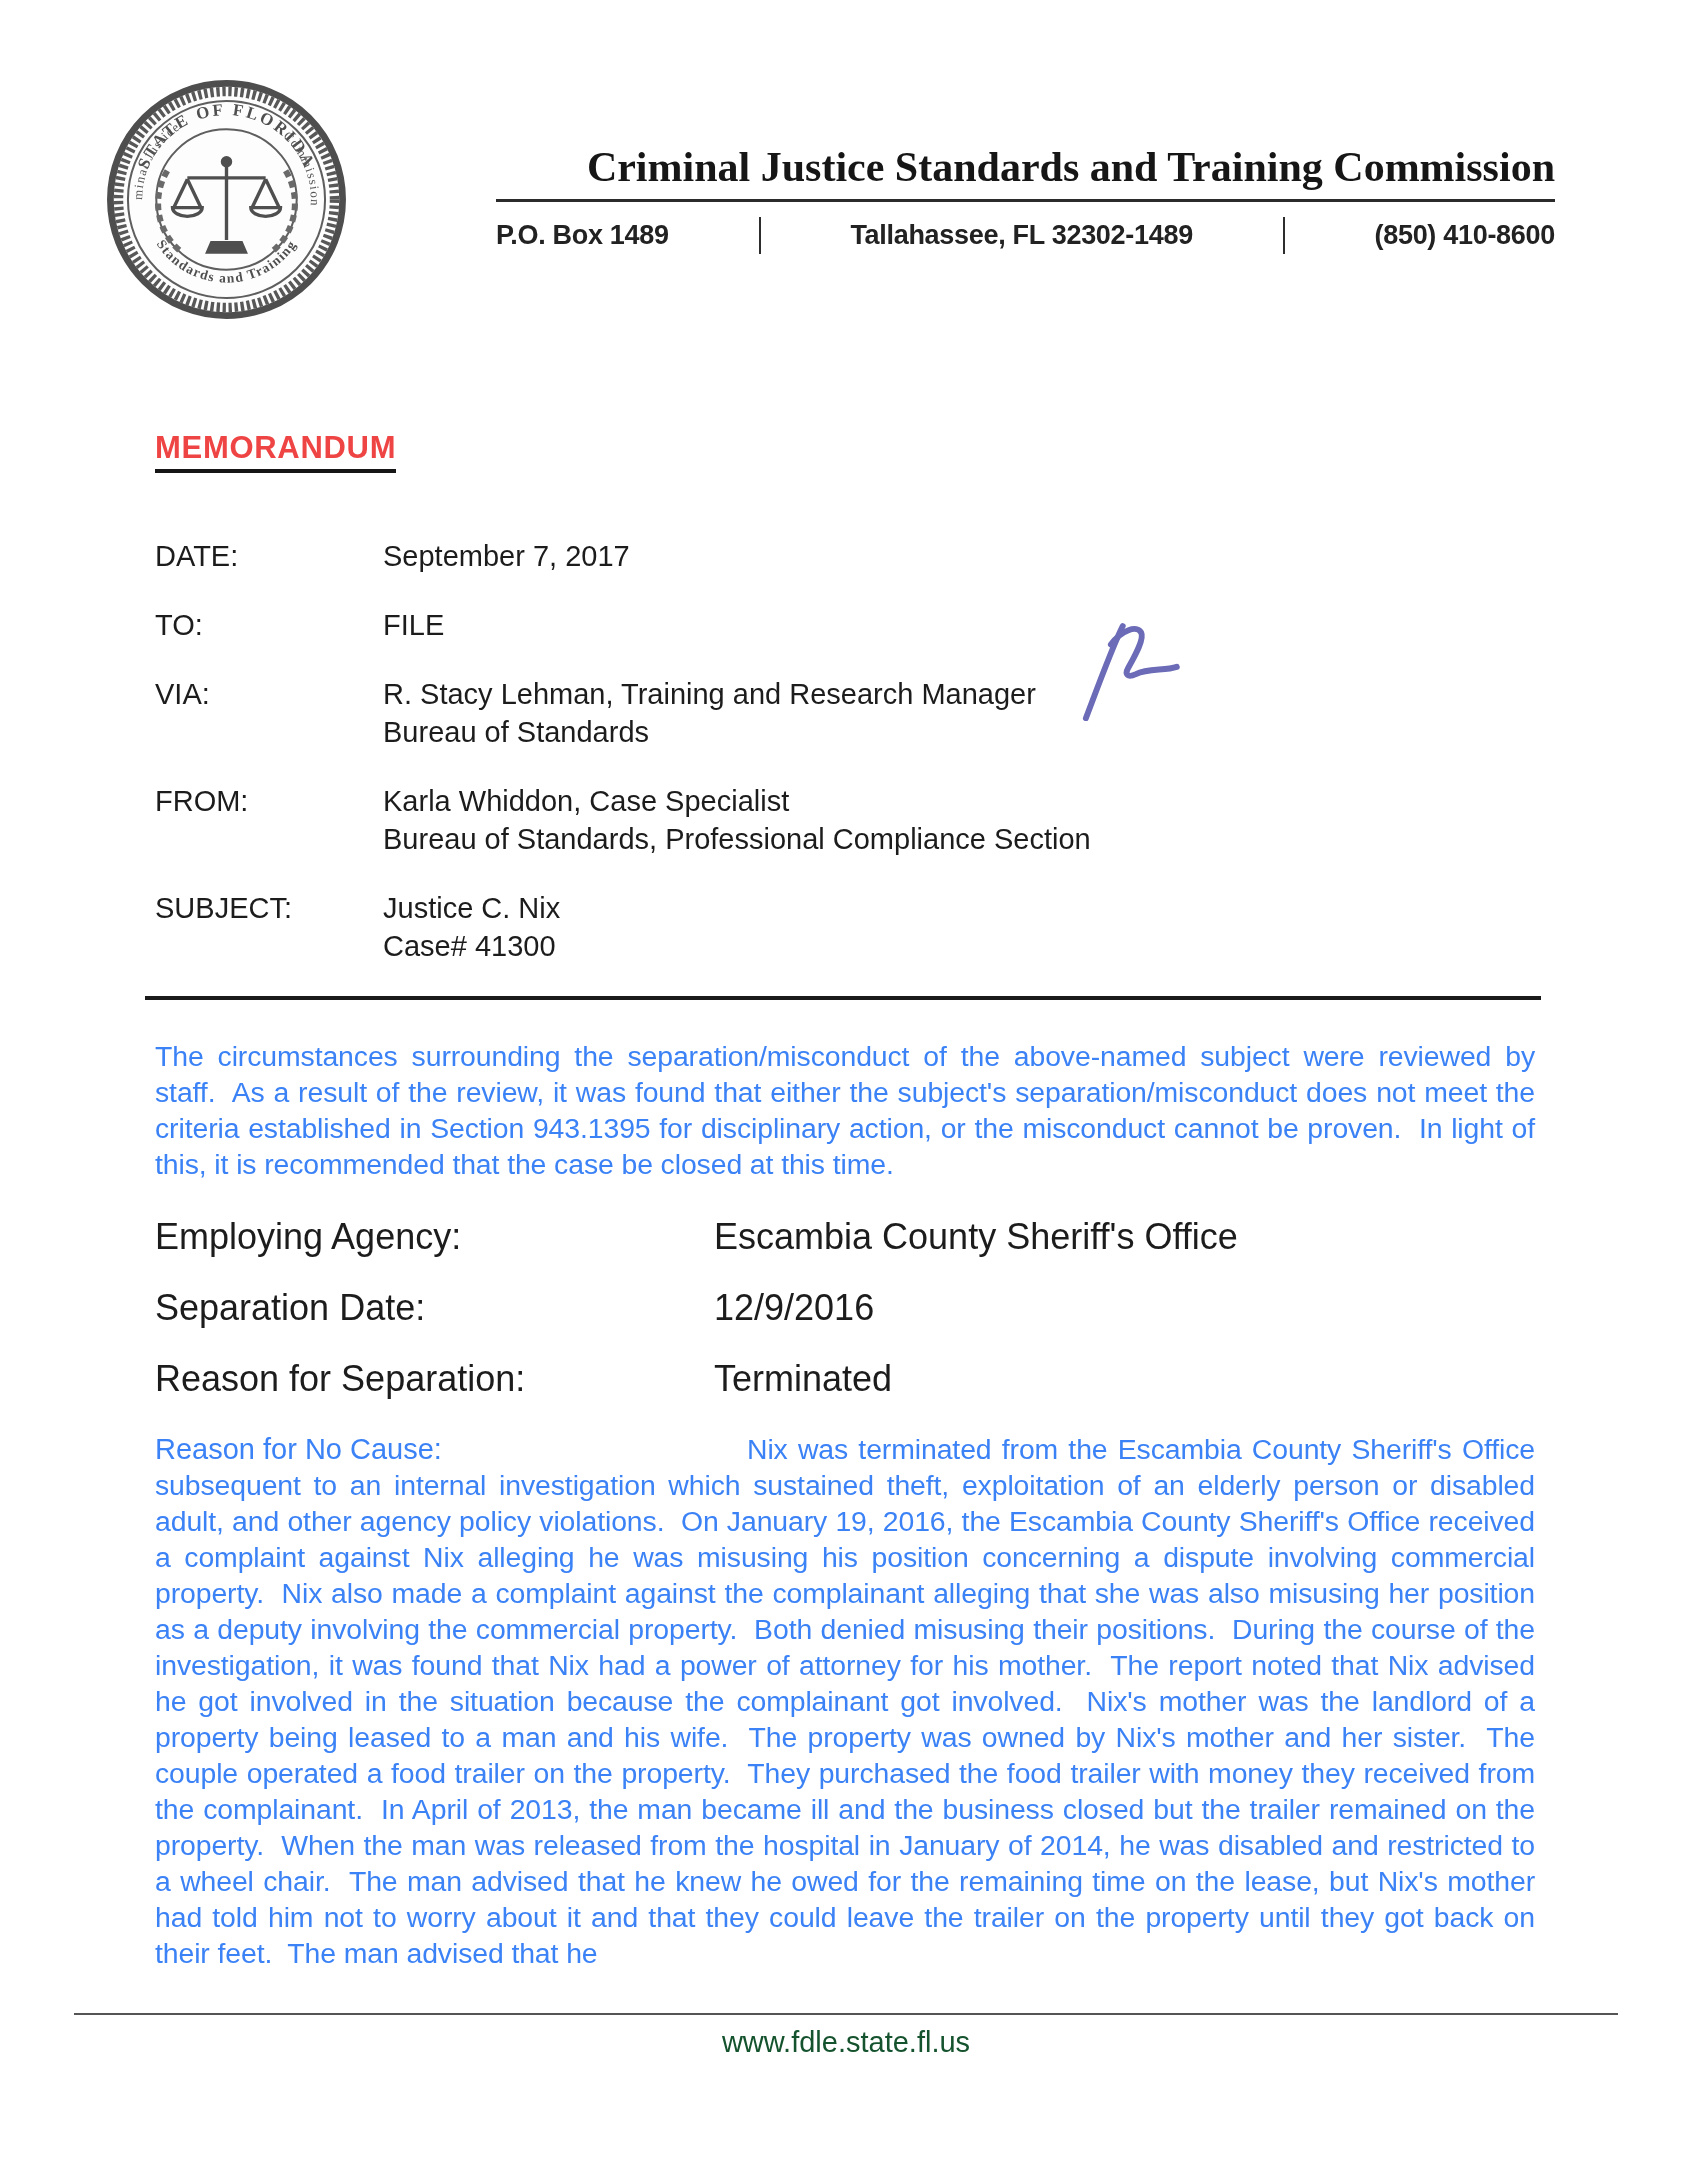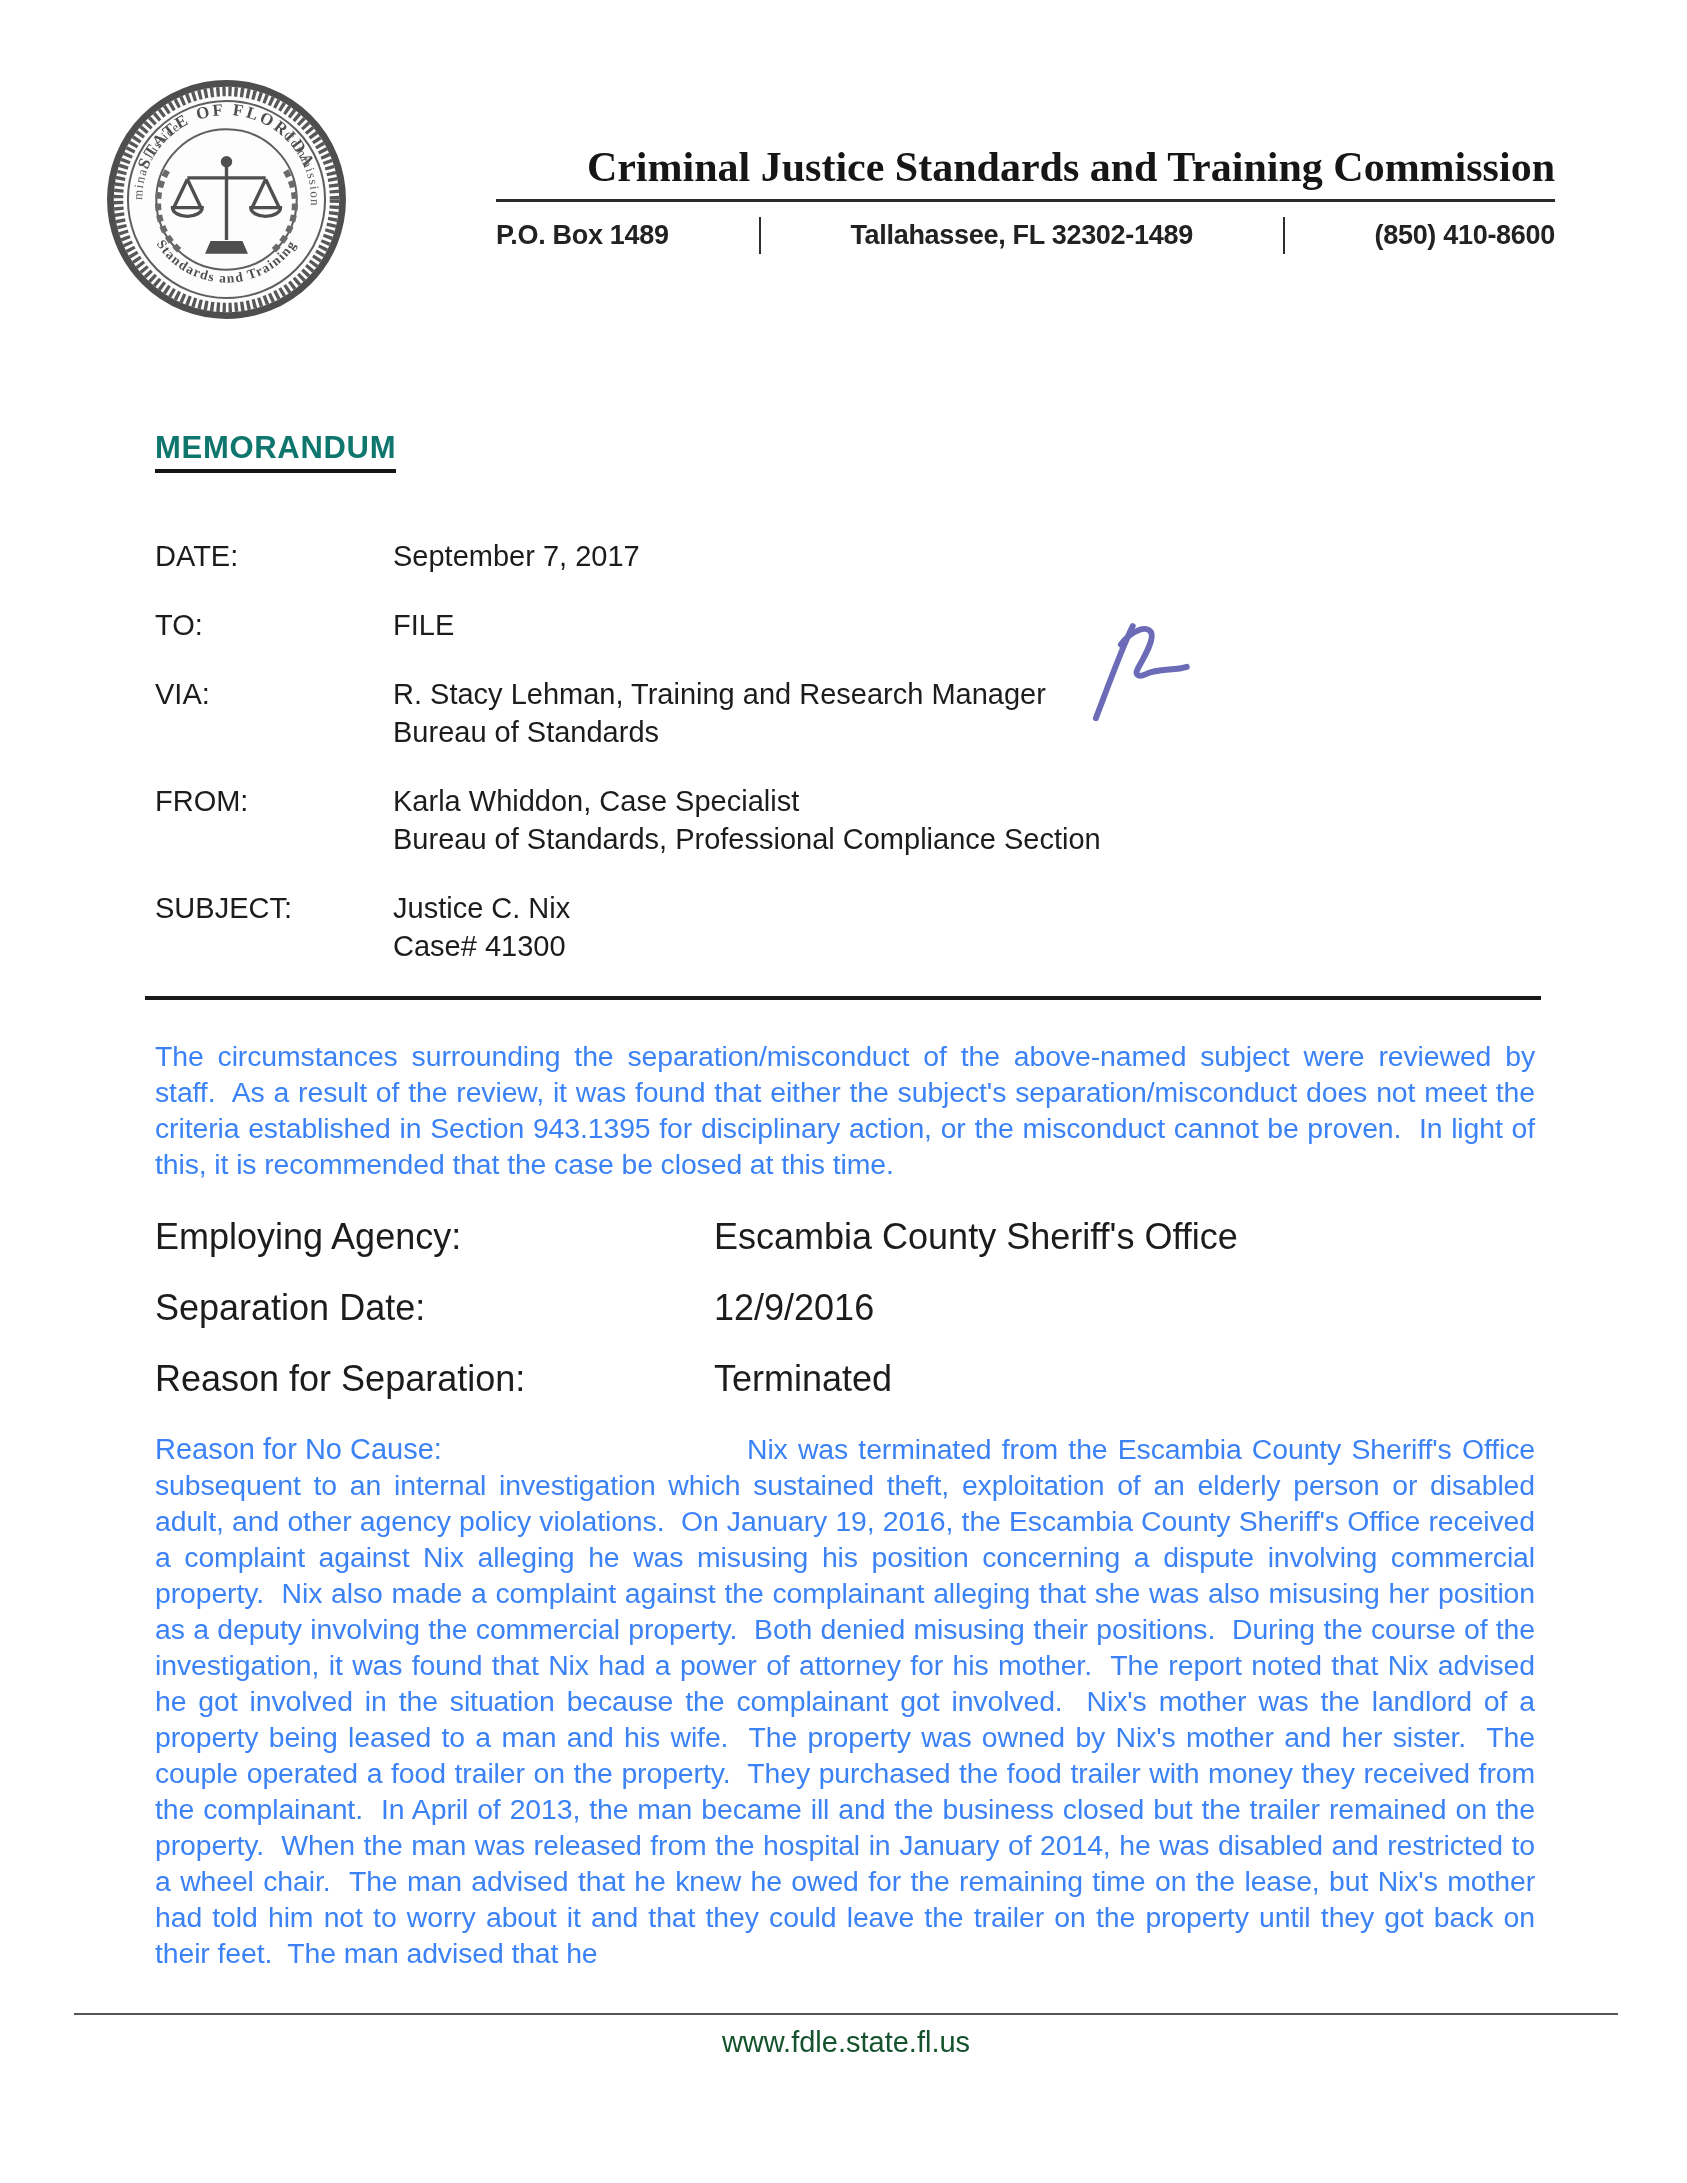--- a/index.html
+++ b/index.html
@@ -24,23 +24,23 @@
   .address-line{
     margin-top:14.6px;display:flex;justify-content:space-between;align-items:center;
     gap:12px;font-size:27px;font-weight:600;letter-spacing:-0.3px;color:#222;
   }
   .addr-sep{width:2px;height:37px;background:#2d2d2d;}
   
   .main{padding:0 152px 0 155px;}
   .memo-heading{
     display:inline-block;margin:430px 0 64px 0;
     font-size:31px;font-weight:bold;letter-spacing:0.7px;
-    border-bottom:4px solid #161616;padding-bottom:3.3px;color:#0f766e;text-align:right;
+    border-bottom:4px solid #161616;padding-bottom:3.3px;color:#ef4444;text-align:right;
   }
-  .field-row{display:flex;margin-bottom:31px;font-size:29px;line-height:38px;gap:10px;}
+  .field-row{display:flex;margin-bottom:31px;font-size:29px;line-height:38px;}
   .field-row .flabel{flex:0 0 228px;}
   .field-row .fvalue{flex:1;position:relative;}
   .initials{position:absolute;left:691px;top:-53px;}
   .thick-rule{border:0;border-top:4px solid #1a1a1a;margin:18.5px 0 0 -10px;width:1396px;}
   .para{
     margin:38px 0 0 0;font-size:28.4px;line-height:36px;
     text-align:justify;white-space:pre-wrap;letter-spacing:-0.1px;color:#3b82f6;
   }
   .info-fields{margin-top:36px;}
   .info-row{display:flex;font-size:36px;line-height:38px;margin-bottom:33px;}

